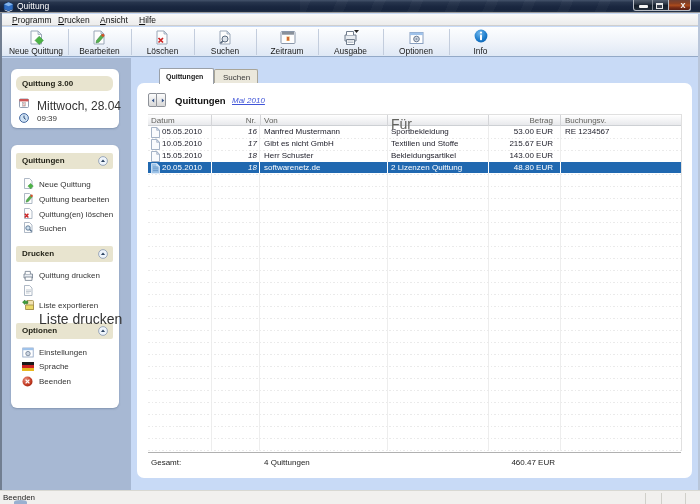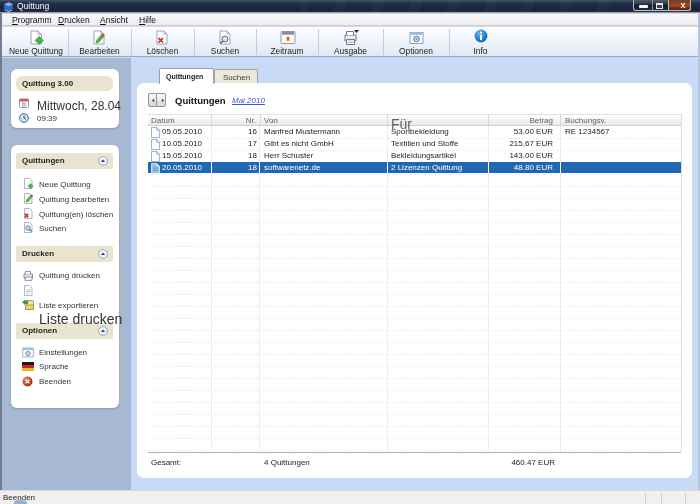--- a/index.html
+++ b/index.html
@@ -1,21 +1,21 @@
 <!DOCTYPE html>
 <html><head><meta charset="utf-8">
 <style>
   * { margin:0; padding:0; box-sizing:border-box; }
   html,body { width:700px; height:504px; overflow:hidden; }
   body { font-family:"Liberation Sans", sans-serif; position:relative; background:#c8daf6; }
   .abs { position:absolute; }
   .row { left:148px; width:533px; height:11px; font-size:8px; color:#1c1c28; }
   .row span { position:absolute; top:1px; white-space:nowrap; }
   .row .d { left:14px; }
-  .row .n { left:89px; width:20px; text-align:right; }
+  .row .n { left:89px; width:20px; text-align:right;font-style:italic; }
   .row .v { left:116px; }
   .row .f { left:243px; }
   .row .b { left:355px; width:50px; text-align:right; }
   .row .u { left:417px; }
   .row.sel { background:#2068b0; color:#fff; height:10.5px; }
   .sep { position:absolute; top:0; width:1px; height:100%; background:#fff; }
   .doc { left:151px; }
   .dash { position:absolute; left:148px; width:533px; height:1px;
           background-image:repeating-linear-gradient(90deg,#eaeaea 0 1.5px,rgba(0,0,0,0) 1.5px 3.5px); }
 </style>

